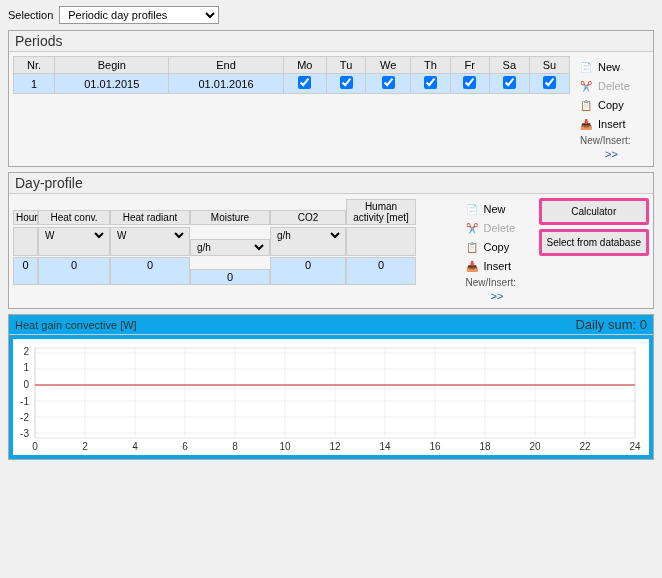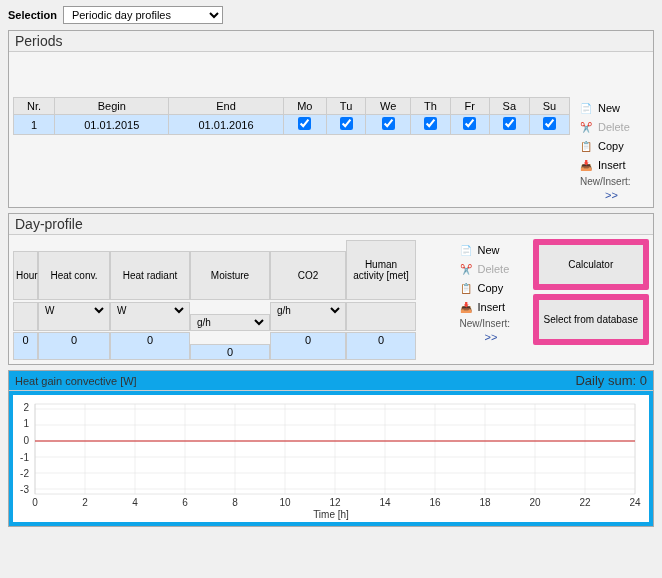--- a/index.html
+++ b/index.html
@@ -16,21 +16,20 @@
       width: 662px;
     }
     .selection-row {
       display: flex;
       align-items: center;
       gap: 6px;
       margin-bottom: 6px;
     }
     .selection-label {
       font-size: 11px;
-      font-weight: bold;
     }
     select.selection-dropdown {
       font-size: 11px;
       padding: 1px 4px;
       width: 160px;
       background: white;
       border: 1px solid #999;
     }
     .panel {
       border: 1px solid #aaa;
@@ -110,21 +109,20 @@
       font-size: 11px;
       color: #3355aa;
       padding: 0 4px;
       cursor: pointer;
       text-align: center;
     }
     .periods-row {
       display: flex;
       align-items: flex-start;
       gap: 4px;
-      margin-top: 41px;
     }
     .periods-table-wrap {
       flex: 1;
     }
     .periods-actions {
       display: flex;
       flex-direction: column;
       min-width: 75px;
     }
     
@@ -139,21 +137,21 @@
       display: flex;
       align-items: flex-end;
       gap: 0;
       margin-bottom: 2px;
     }
     .dp-header-cell {
       text-align: center;
       font-size: 10px;
       border: 1px solid #ccc;
       background: #e8e8e8;
-      padding: 18px 2px;
+      padding: 1px 2px;
     }
     .dp-col-hour { width: 25px; }
     .dp-col-heatconv { width: 72px; }
     .dp-col-heatrad { width: 80px; }
     .dp-col-moisture { width: 80px; margin-top: 12px; }
     .dp-col-co2 { width: 76px; }
     .dp-col-human { width: 70px; }
     .dp-unit-row {
       display: flex;
       gap: 0;
@@ -191,22 +189,22 @@
       min-width: 75px;
     }
     .day-profile-right-buttons {
       display: flex;
       flex-direction: column;
       gap: 4px;
       min-width: 70px;
     }
     .btn-calculator, .btn-selectdb {
       font-size: 10px;
-      padding: 14px 5px;
-      border: 6px solid #ec4899;
+      padding: 5px 5px;
+      border: 3px solid #ec4899;
       background: #e8e8e8;
       cursor: pointer;
       text-align: center;
       border-radius: 2px;
     }
     
     .chart-panel {
       border: 1px solid #aaa;
       background: #0ea5e9;
     }
@@ -446,16 +444,15 @@
         <text x="218" y="107" class="axis-label" text-anchor="middle">8</text>
         <text x="268" y="107" class="axis-label" text-anchor="middle">10</text>
         <text x="318" y="107" class="axis-label" text-anchor="middle">12</text>
         <text x="368" y="107" class="axis-label" text-anchor="middle">14</text>
         <text x="418" y="107" class="axis-label" text-anchor="middle">16</text>
         <text x="468" y="107" class="axis-label" text-anchor="middle">18</text>
         <text x="518" y="107" class="axis-label" text-anchor="middle">20</text>
         <text x="568" y="107" class="axis-label" text-anchor="middle">22</text>
         <text x="618" y="107" class="axis-label" text-anchor="middle">24</text>
       </svg>
-      <div style="text-align:center; font-size:10px; color:#333; margin-top:0;">Time [h]</div>
     </div>
   </div>
 </div>
 
 </body></html>

